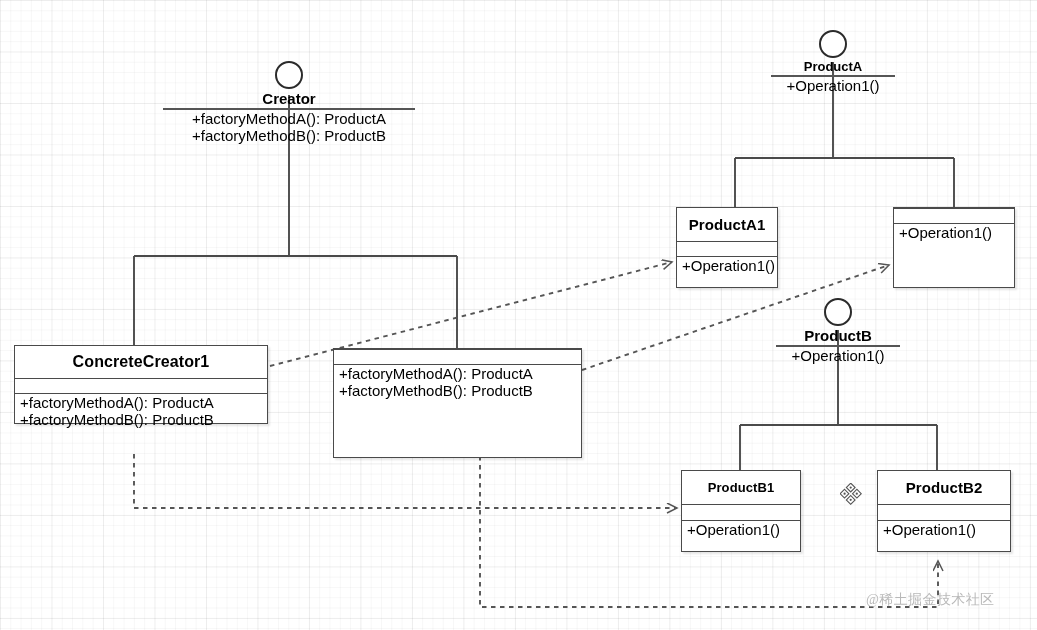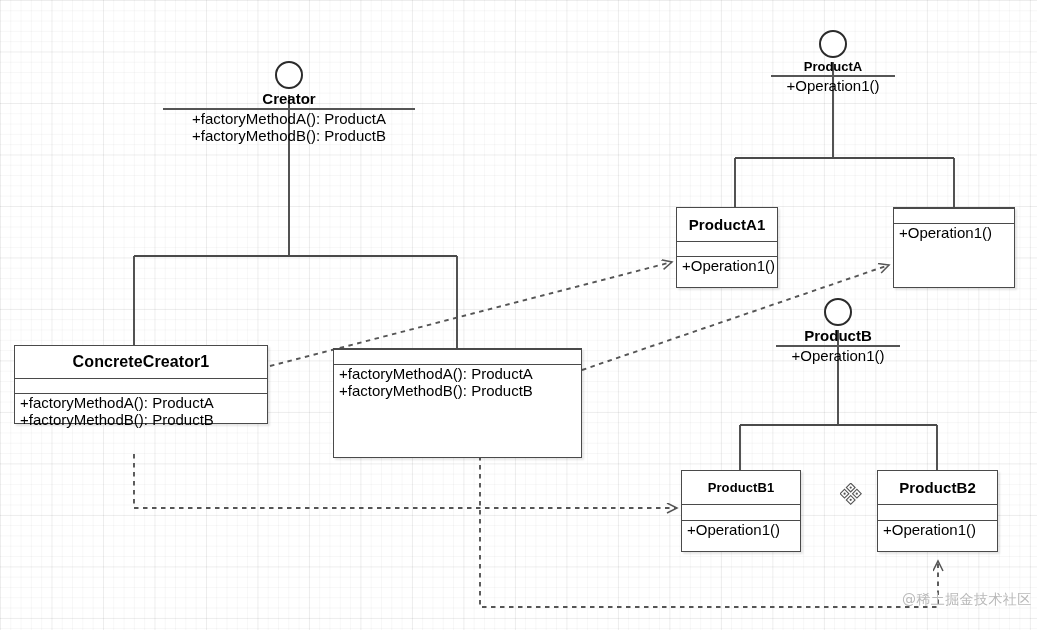--- a/index.html
+++ b/index.html
@@ -214,21 +214,21 @@
   </div>
 
   <div class="uml-box" style="left:681px; top:470px; width:120px; height:82px;">
     <div class="uml-title" style="font-size:13px; line-height:33px; height:33px;">ProductB1</div>
     <div class="uml-attrs uml-sep" style="height:16px;"></div>
     <div class="uml-ops uml-sep" style="font-size:15px;">
       <div>+Operation1()</div>
     </div>
   </div>
 
-  <div class="uml-box" style="left:877px; top:470px; width:121px; height:82px;">
+  <div class="uml-box" style="left:877px; top:470px; width:134px; height:82px;">
     <div class="uml-title" style="font-size:15px; line-height:33px; height:33px;">ProductB2</div>
     <div class="uml-attrs uml-sep" style="height:16px;"></div>
     <div class="uml-ops uml-sep" style="font-size:15px;">
       <div>+Operation1()</div>
     </div>
   </div>
 
   <div class="move-handle" style="left:840px; top:483px;">
     <svg width="22" height="22" viewBox="0 0 22 22" xmlns="http://www.w3.org/2000/svg">
       <g fill="none" stroke="#555555" stroke-width="1.1">
@@ -239,15 +239,15 @@
       </g>
       <g fill="#555555">
         <circle cx="10.7" cy="4.6" r="1.1"></circle>
         <circle cx="4.6" cy="10.7" r="1.1"></circle>
         <circle cx="16.8" cy="10.7" r="1.1"></circle>
         <circle cx="10.7" cy="16.8" r="1.1"></circle>
       </g>
     </svg>
   </div>
 
-  <div class="watermark" style="left:902px; top:591px;">@稀土掘金技术社区</div>
+  <div class="watermark" style="left:866px; top:591px;font-family:Liberation Serif, serif;">@稀土掘金技术社区</div>
 
 </div>
 
 </body></html>

